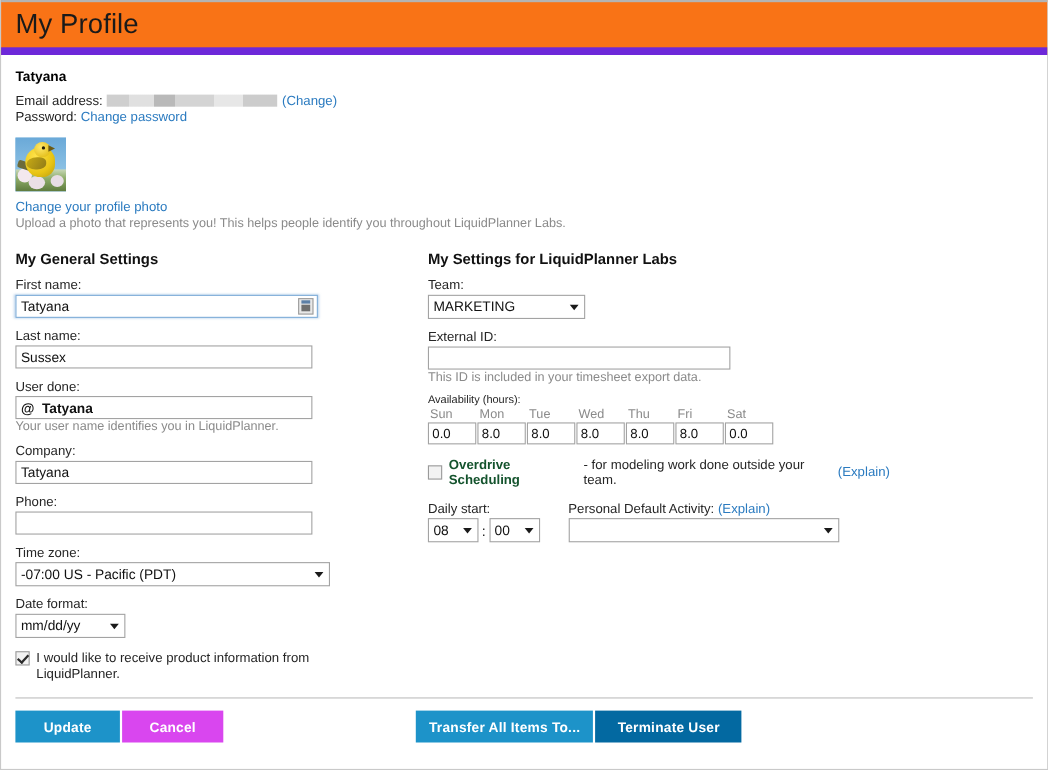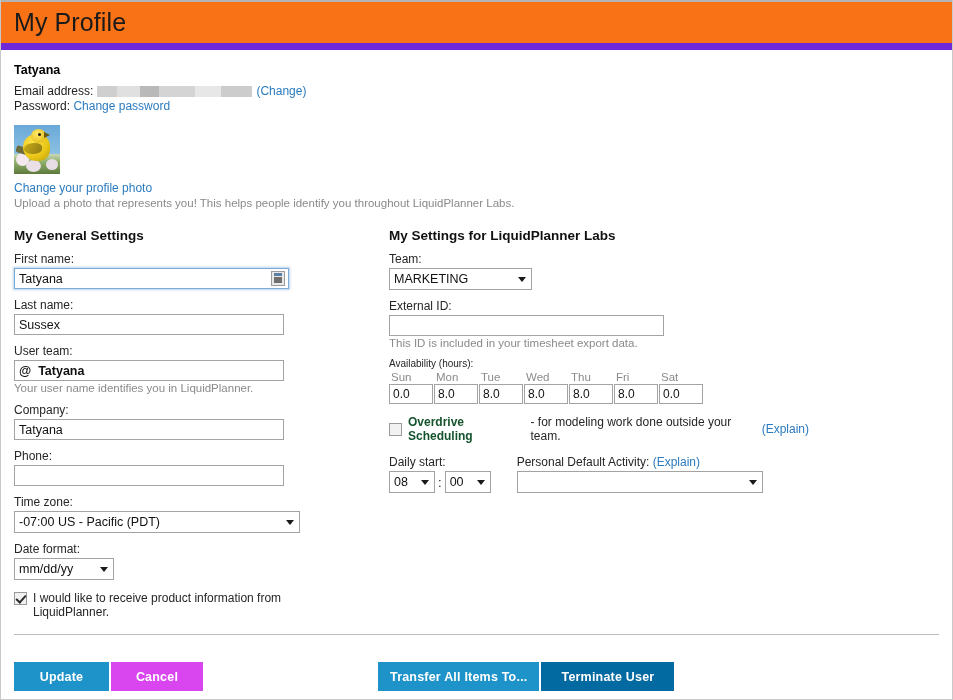--- a/index.html
+++ b/index.html
@@ -312,21 +312,21 @@
   .divider {
     position: absolute;
     left: 13px; right: 13px;
     top: 634px;
     height: 1px;
     background: #bdbdbd;
   }
   .footer {
     position: absolute;
     left: 0; right: 0;
-    top: 662px;
+    top: 646px;
     height: 30px;
     padding: 0 13px;
   }
   .btn {
     font-family: "Liberation Sans", sans-serif;
     font-size: 12.5px;
     font-weight: bold;
     color: #ffffff;
     border: 0;
     height: 29px;
@@ -403,21 +403,21 @@
               </span>
           </div>
         </div>
 
         <div class="field-group">
           <label class="fld">Last name:</label>
           <input class="txt w270" type="text" value="Sussex" style="">
         </div>
 
         <div class="field-group">
-          <label class="fld">User team:</label>
+          <label class="fld">User done:</label>
           <input class="txt w270 username-field" type="text" value="@  Tatyana" style="">
           <div class="hint">Your user name identifies you in LiquidPlanner.</div>
         </div>
 
         <div class="field-group">
           <label class="fld">Company:</label>
           <input class="txt w270" type="text" value="Tatyana" style="">
         </div>
 
         <div class="field-group">

